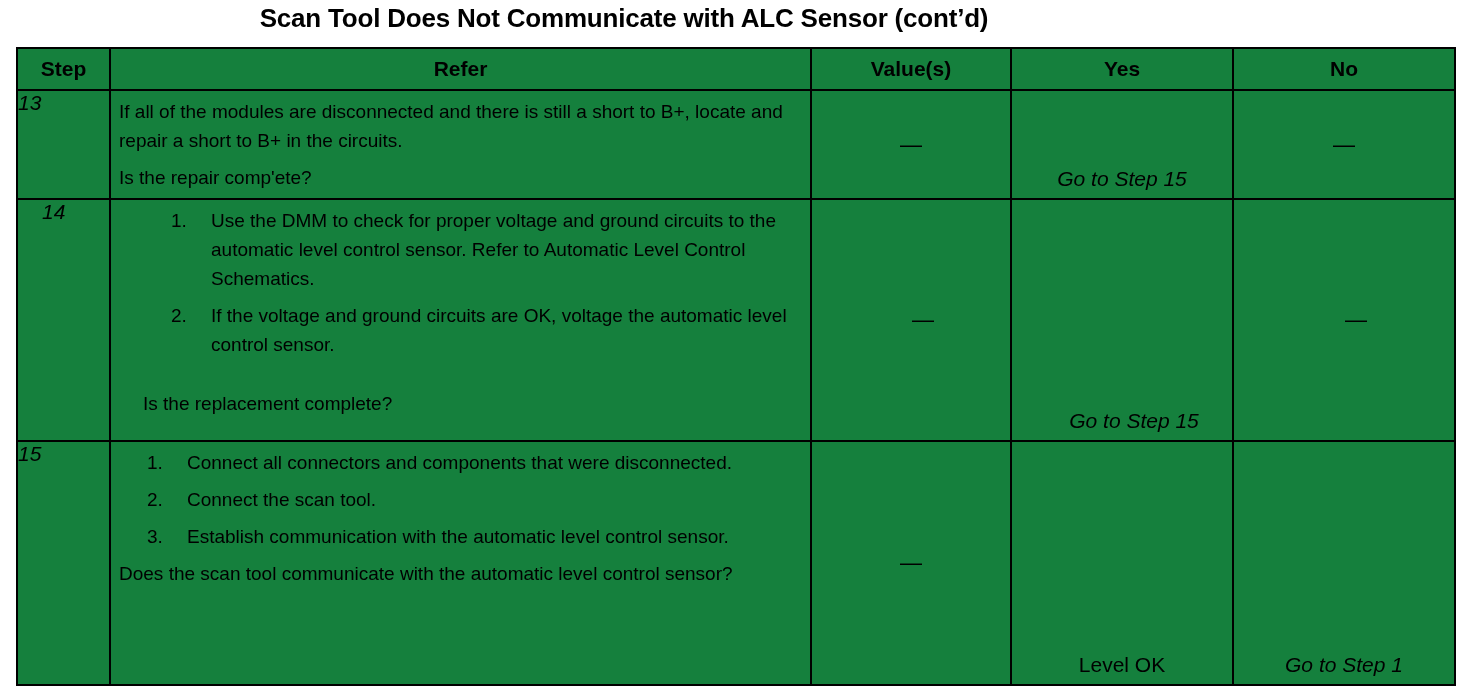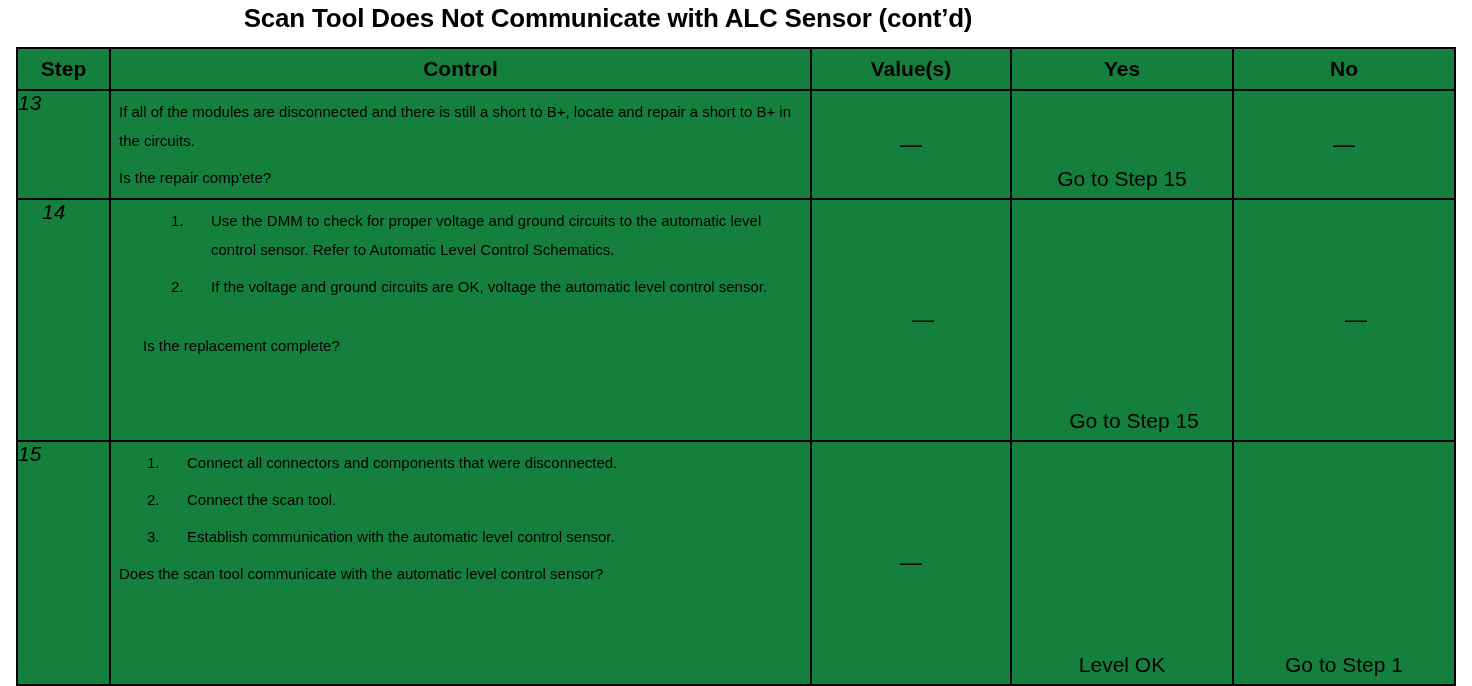--- a/index.html
+++ b/index.html
@@ -19,21 +19,21 @@
   .page {
     position: relative;
     width: 1472px;
     height: 686px;
     background: #ffffff;
   }
 
   
   .doc-title {
     position: absolute;
-    left: 0;
+    left: 16px;
     top: 2px;
     width: 1216px;
     text-align: center;
     font-size: 26px;
     font-weight: bold;
     letter-spacing: -0.2px;
     line-height: 32px;
     white-space: nowrap;
   }
 
@@ -86,21 +86,21 @@
   }
   .cell-value,
   .cell-yes,
   .cell-no {
     position: relative;
   }
 
   .action-inner {
     position: relative;
     padding: 6px 8px 4px 8px;
-    font-size: 15px;
+    font-size: 19px;
     line-height: 29px;
     min-height: 100%;
     box-sizing: border-box;
   }
 
   .para {
     display: block;
     margin: 0;
   }
 
@@ -141,21 +141,21 @@
   .result-wrap {
     display: flex;
     align-items: flex-end;
     justify-content: center;
     height: 100%;
     box-sizing: border-box;
     padding-bottom: 6px;
     font-size: 21px;
     line-height: 26px;
   }
-  .result-italic { }
+  .result-italic { font-style: italic; }
   .result-plain  { font-style: normal; }
 
   
   tr.row-13 td { height: 107px; }
   tr.row-14 td { height: 240px; padding-left: 24px; }
   tr.row-15 td { height: 242px; margin-left: 40px; }
 </style>
 </head>
 <body>
 
@@ -167,21 +167,21 @@
     <colgroup>
       <col class="c-step">
       <col class="c-action">
       <col class="c-value">
       <col class="c-yes">
       <col class="c-no">
     </colgroup>
     <thead>
       <tr>
         <th>Step</th>
-        <th>Control</th>
+        <th>Refer</th>
         <th>Value(s)</th>
         <th>Yes</th>
         <th>No</th>
       </tr>
     </thead>
     <tbody>
 
       <tr class="row-13">
         <td class="cell-step">13</td>
         <td class="cell-action">

